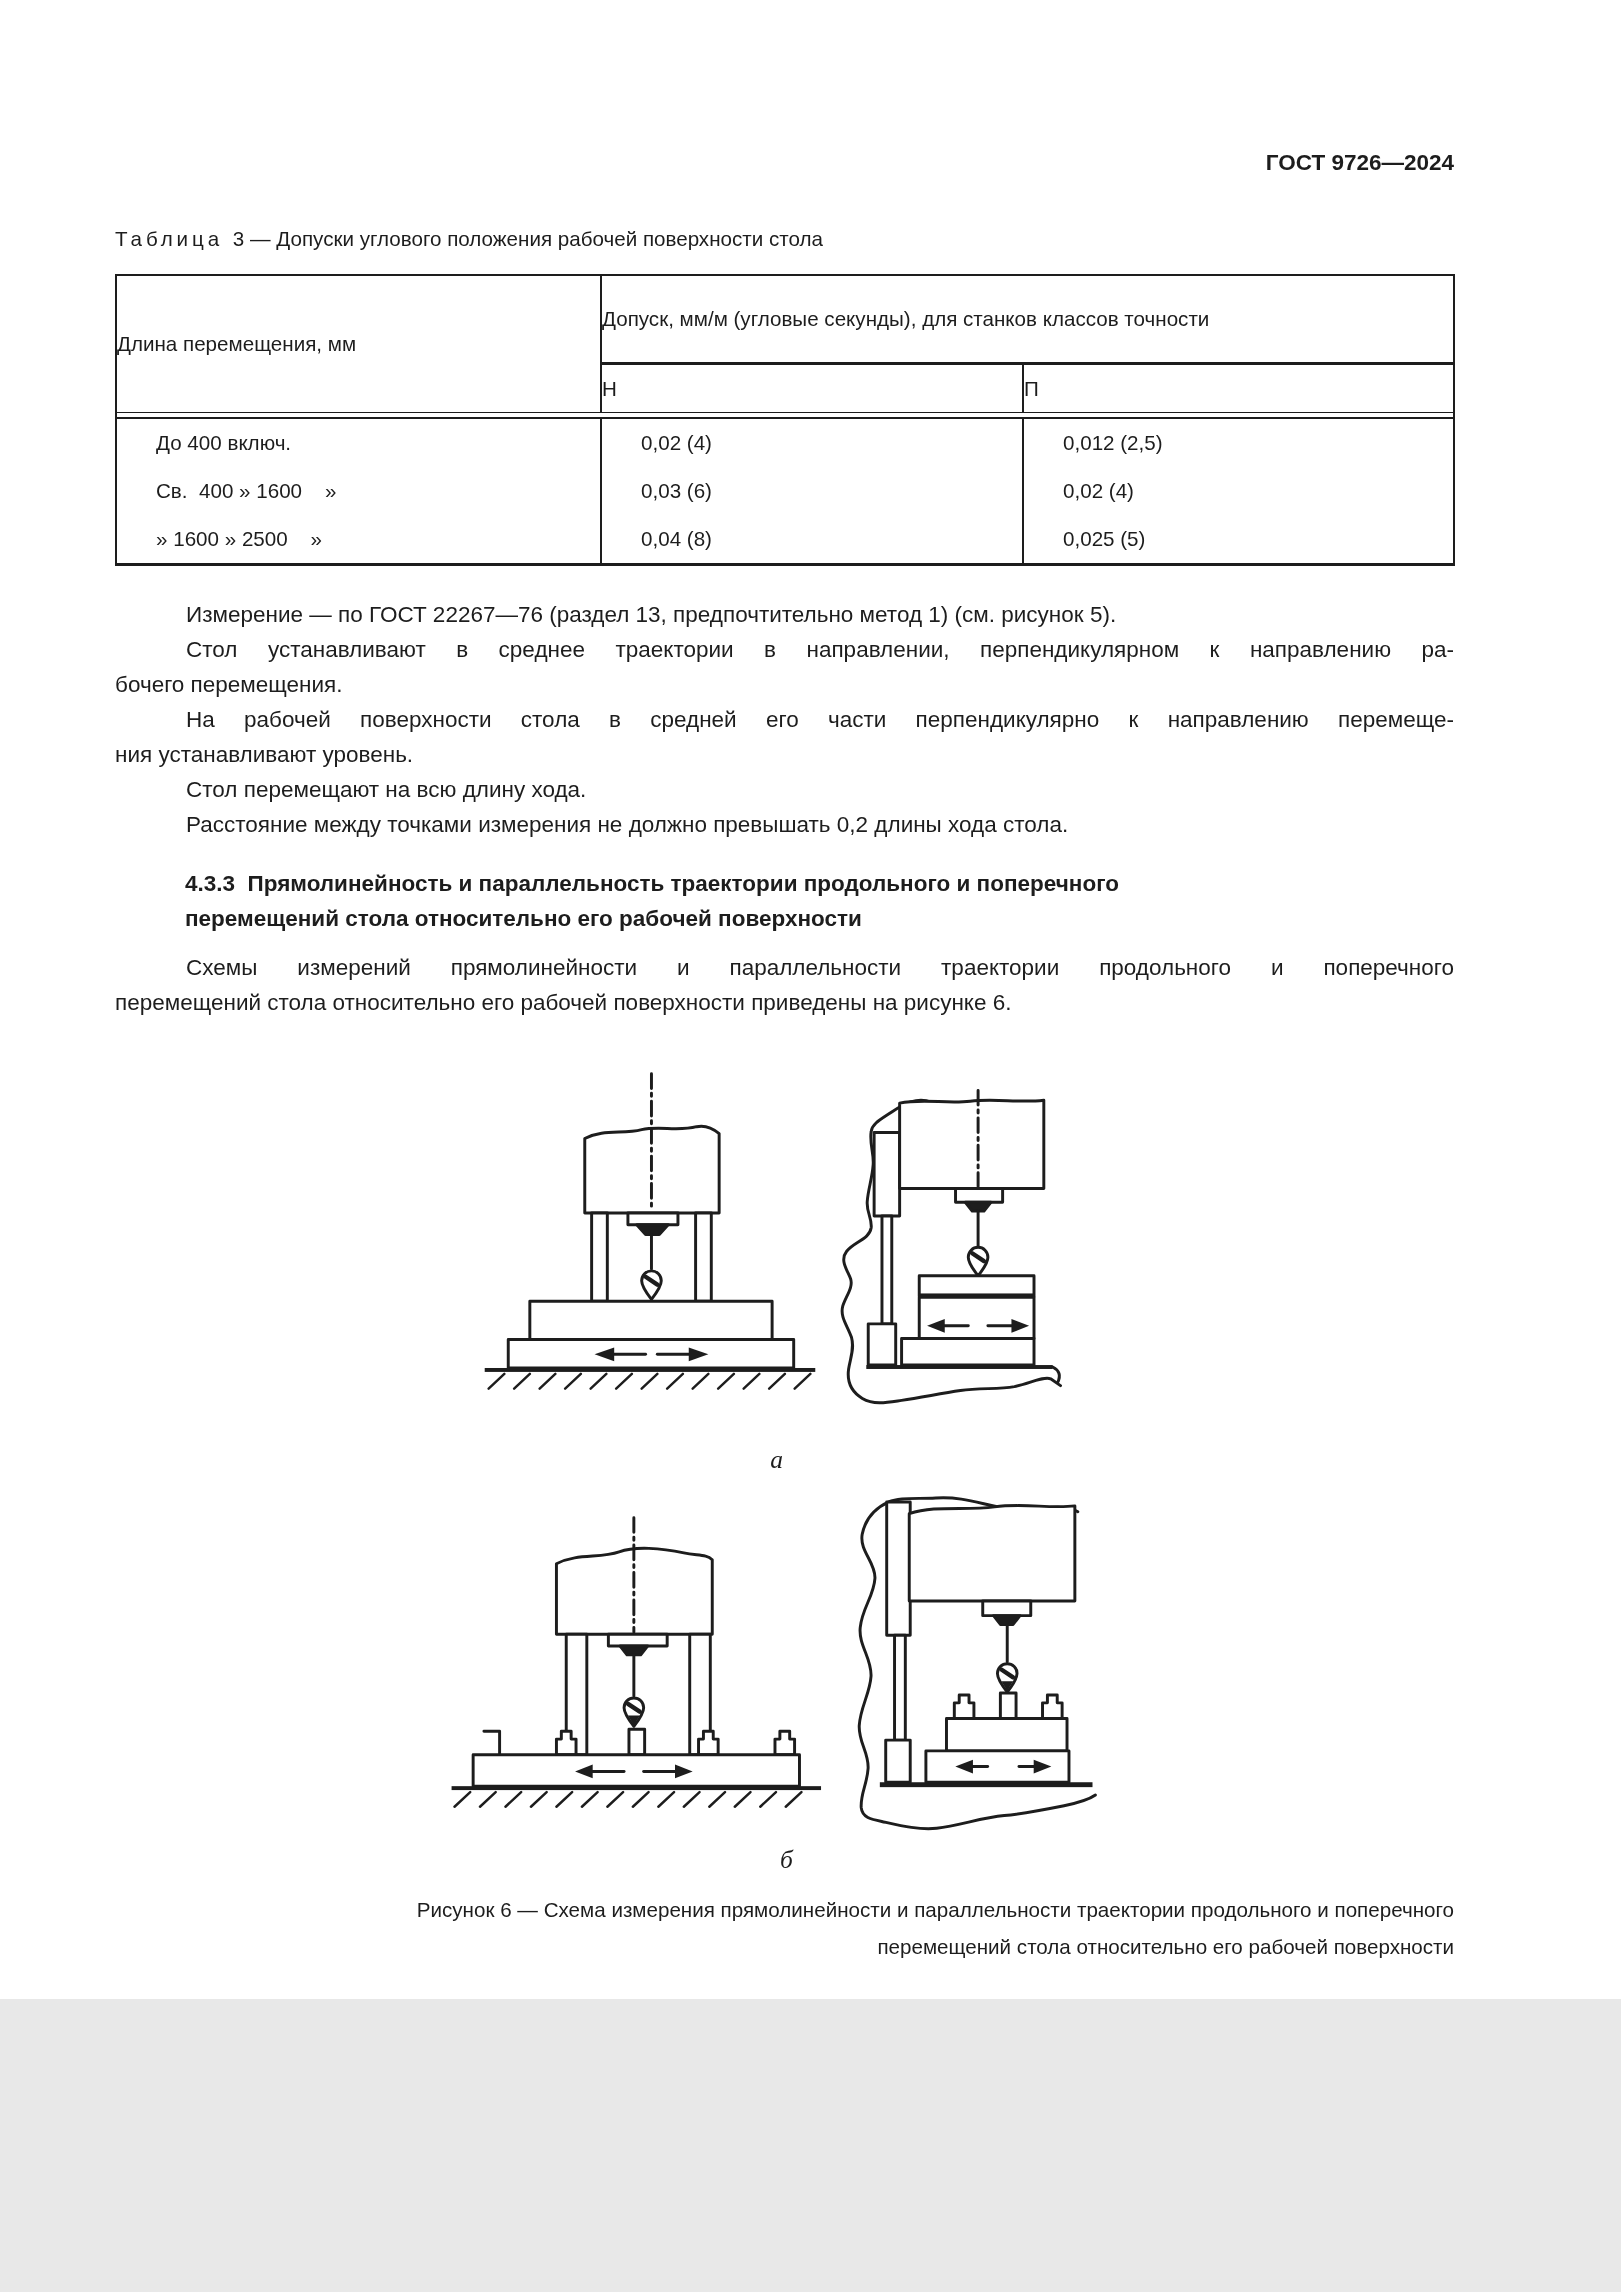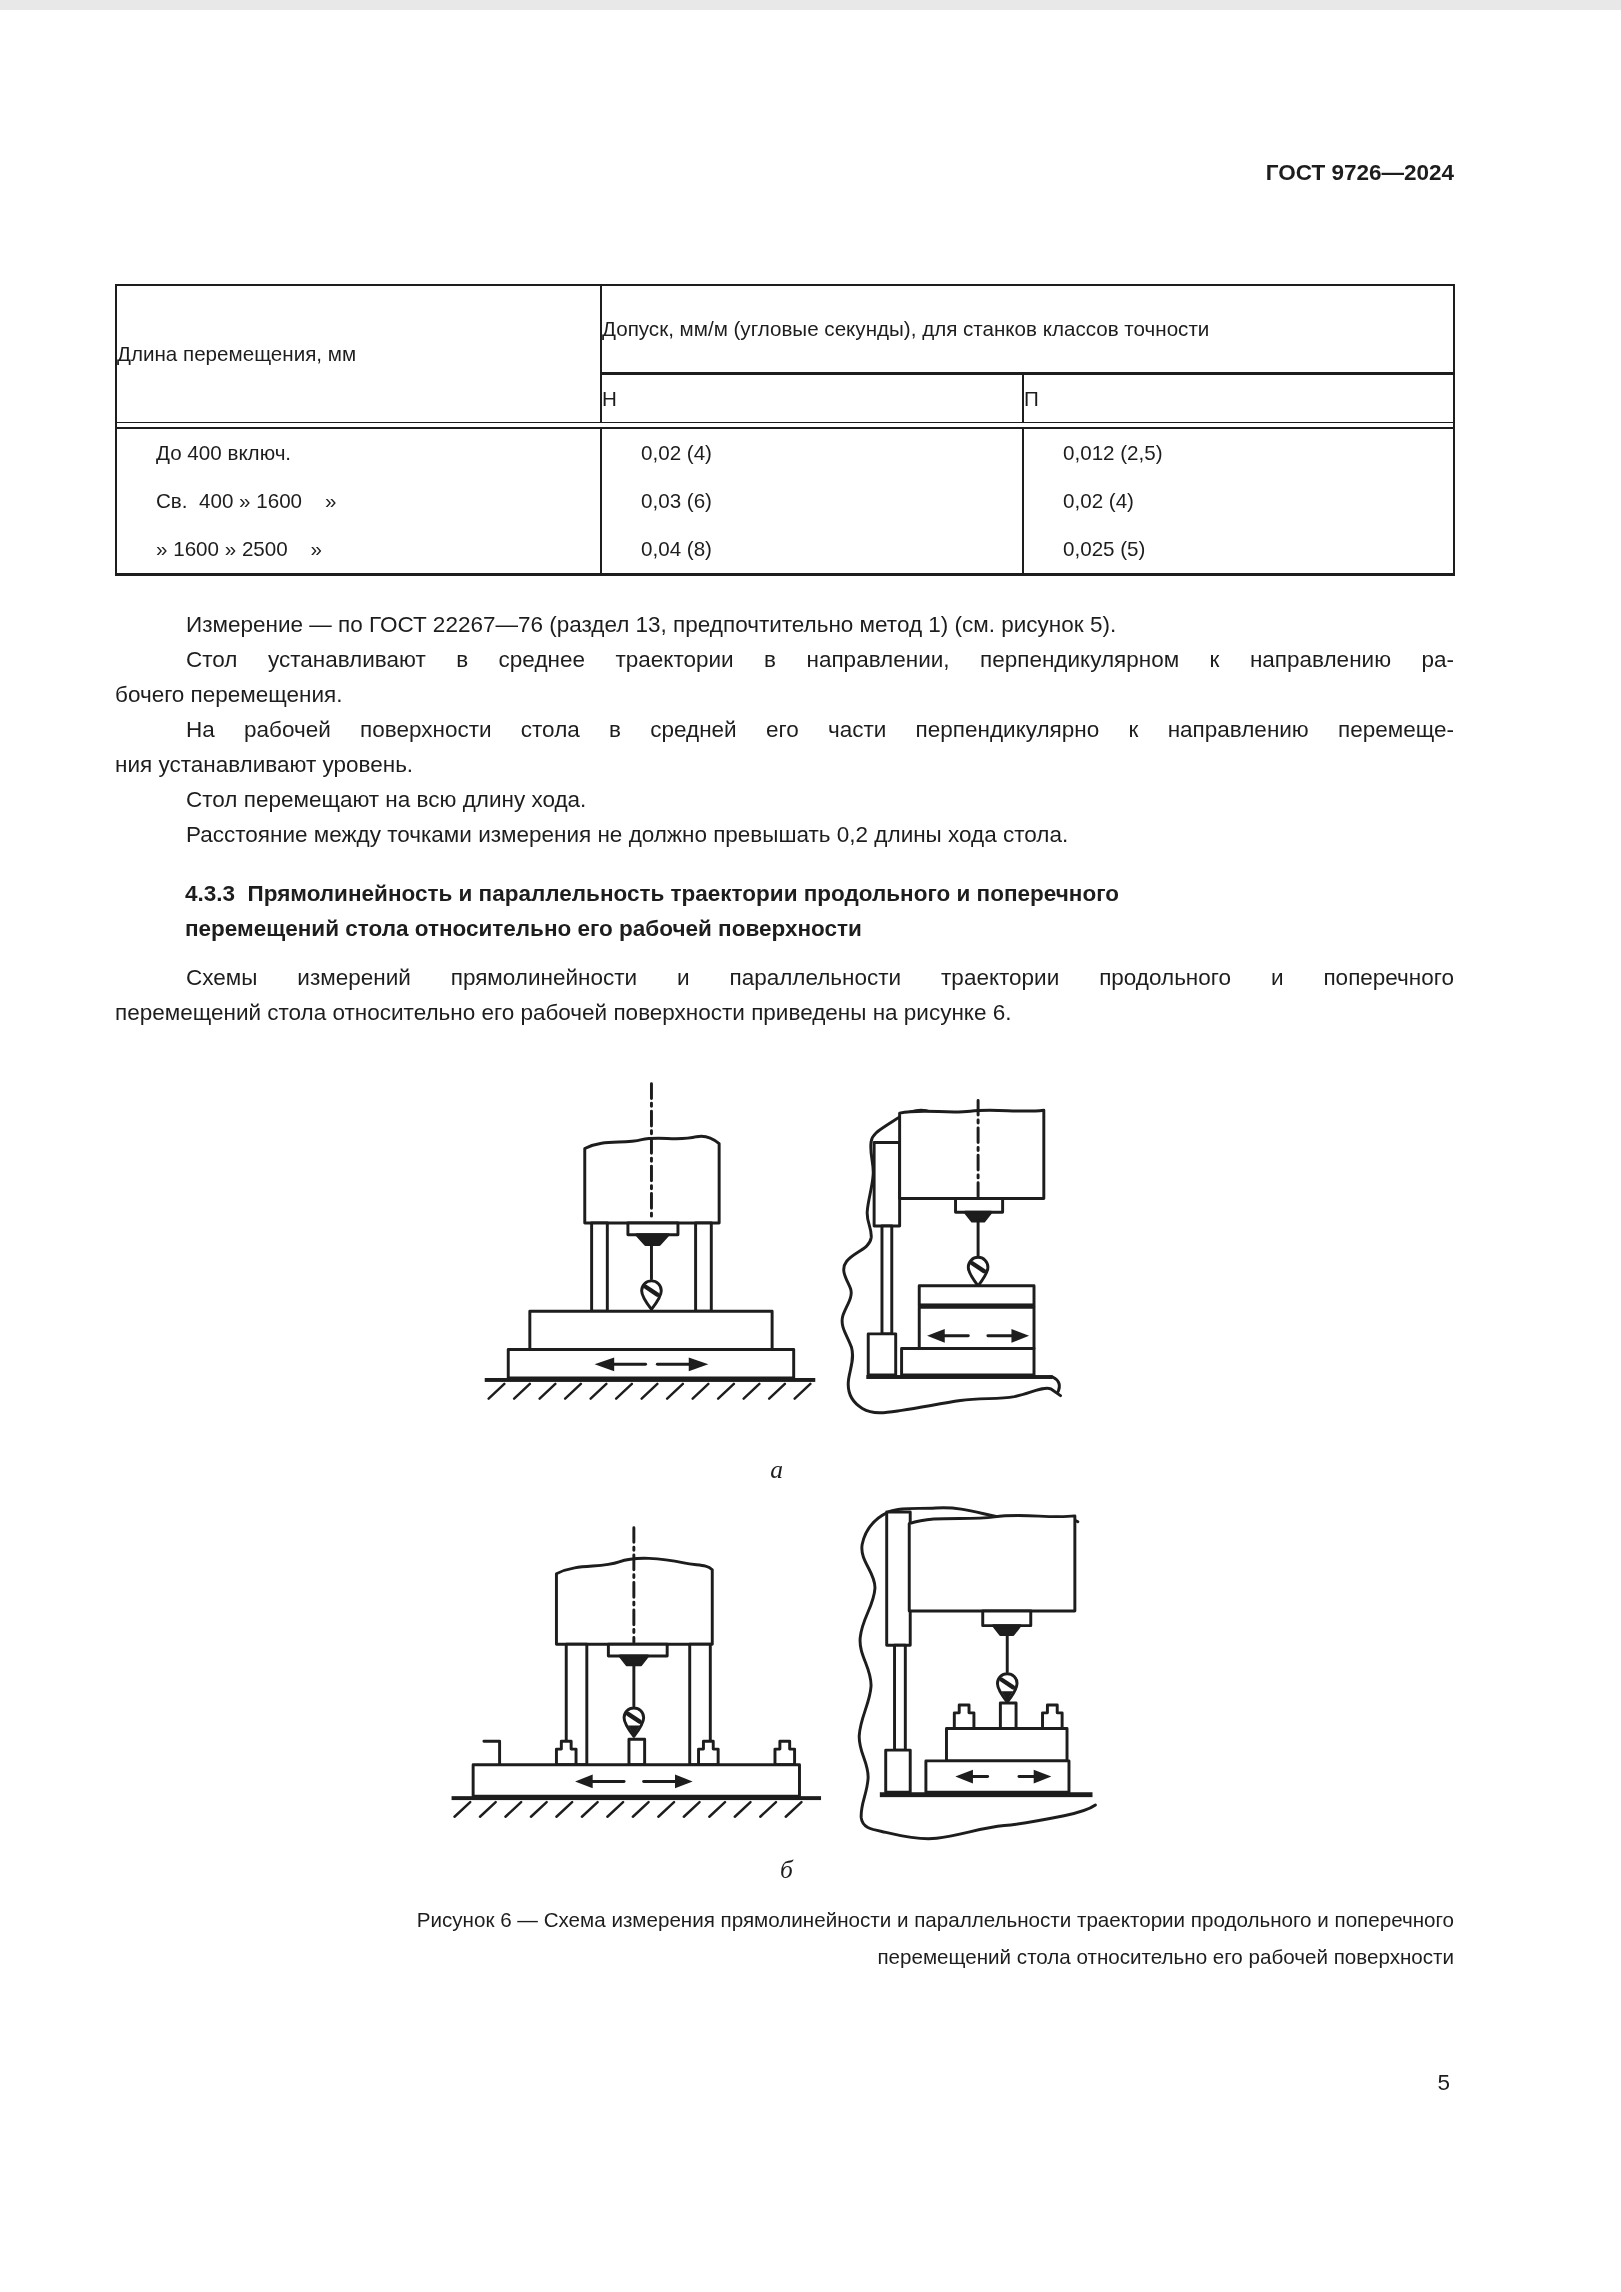--- a/index.html
+++ b/index.html
@@ -1,17 +1,17 @@
 <!DOCTYPE html>
 <html><head>
 <meta charset="utf-8">
 <style>
   html,body{margin:0;padding:0;background:#e8e8e8;}
-  .page{position:relative;width:1621px;height:2283px;background:#ffffff;
-        font-family:"Liberation Sans",sans-serif;color:#1d1d1d;overflow:hidden;margin:10px auto;}
+  .page{position:relative;width:1621px;height:1999px;background:#ffffff;
+        font-family:"Liberation Sans",sans-serif;color:#1d1d1d;overflow:hidden;margin:0 auto;}
   .abs{position:absolute;}
   .bold{font-weight:bold;}
   .body-text{font-size:22.5px;line-height:35px;}
   .lh-c{line-height:37px;}
   .jst{text-align:justify;text-align-last:justify;}
   .ind{text-indent:71px;}
   .center{text-align:right;}
 
   
   table.gost{border-collapse:collapse;table-layout:fixed;width:1339px;font-size:20.6px;}
@@ -32,20 +32,23 @@
   .cap-word{letter-spacing:3.9px;margin-right:9.8px;}
   svg .ink{stroke:#1d1d1d;}
 </style>
 </head>
 <body>
 
 <div class="page">
 
   <div class="abs bold" style="top:150px;right:167px;font-size:22.5px;">ГОСТ 9726—2024</div>
 
+  <div class="abs" style="top:227px;left:115px;font-size:20.6px;">
+    <span class="cap-word">Таблица</span><span>3 — Допуски углового положения рабочей поверхности стола</span>
+  </div>
 
   <div class="abs" style="top:274px;left:115px;">
     <table class="gost">
       <colgroup>
           <col style="width:485px">
           <col style="width:422px">
           <col style="width:431px">
         </colgroup>
       <tbody>
         <tr class="tr-top">

